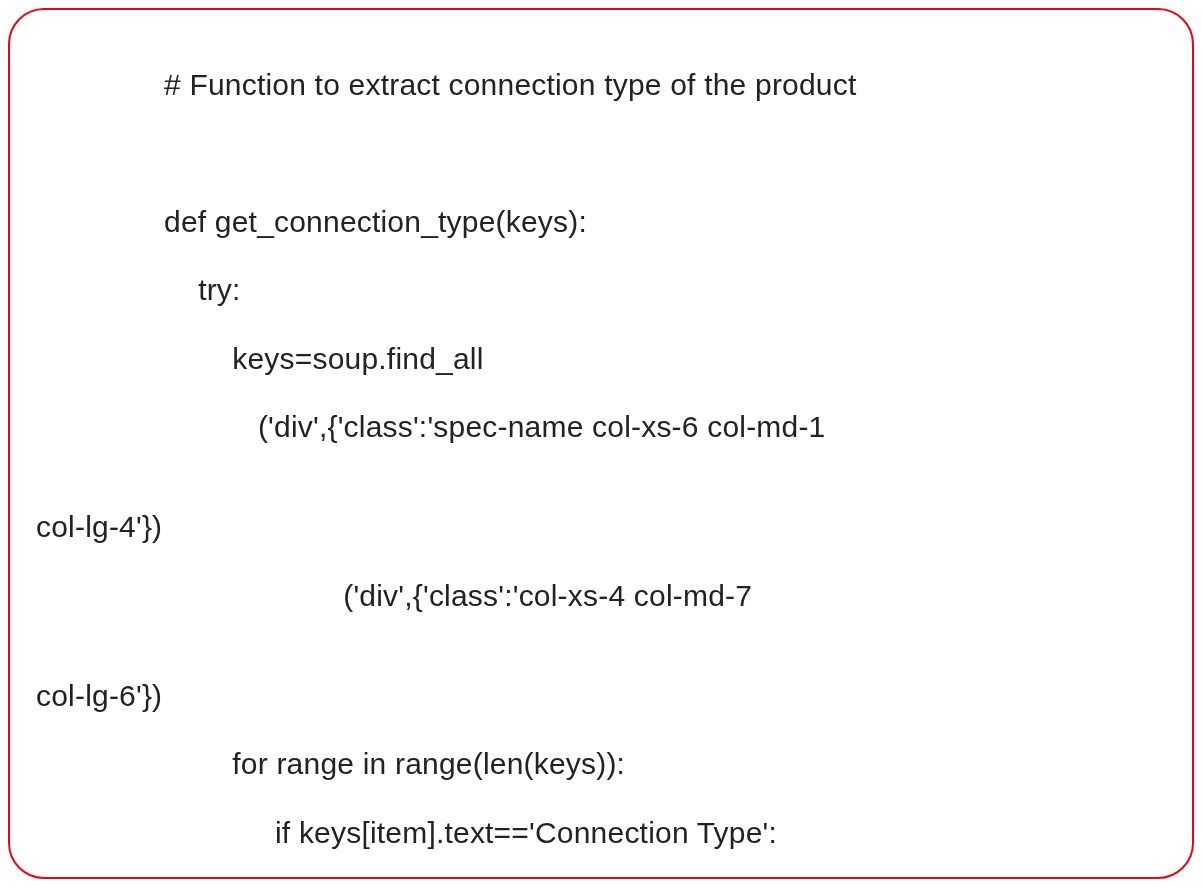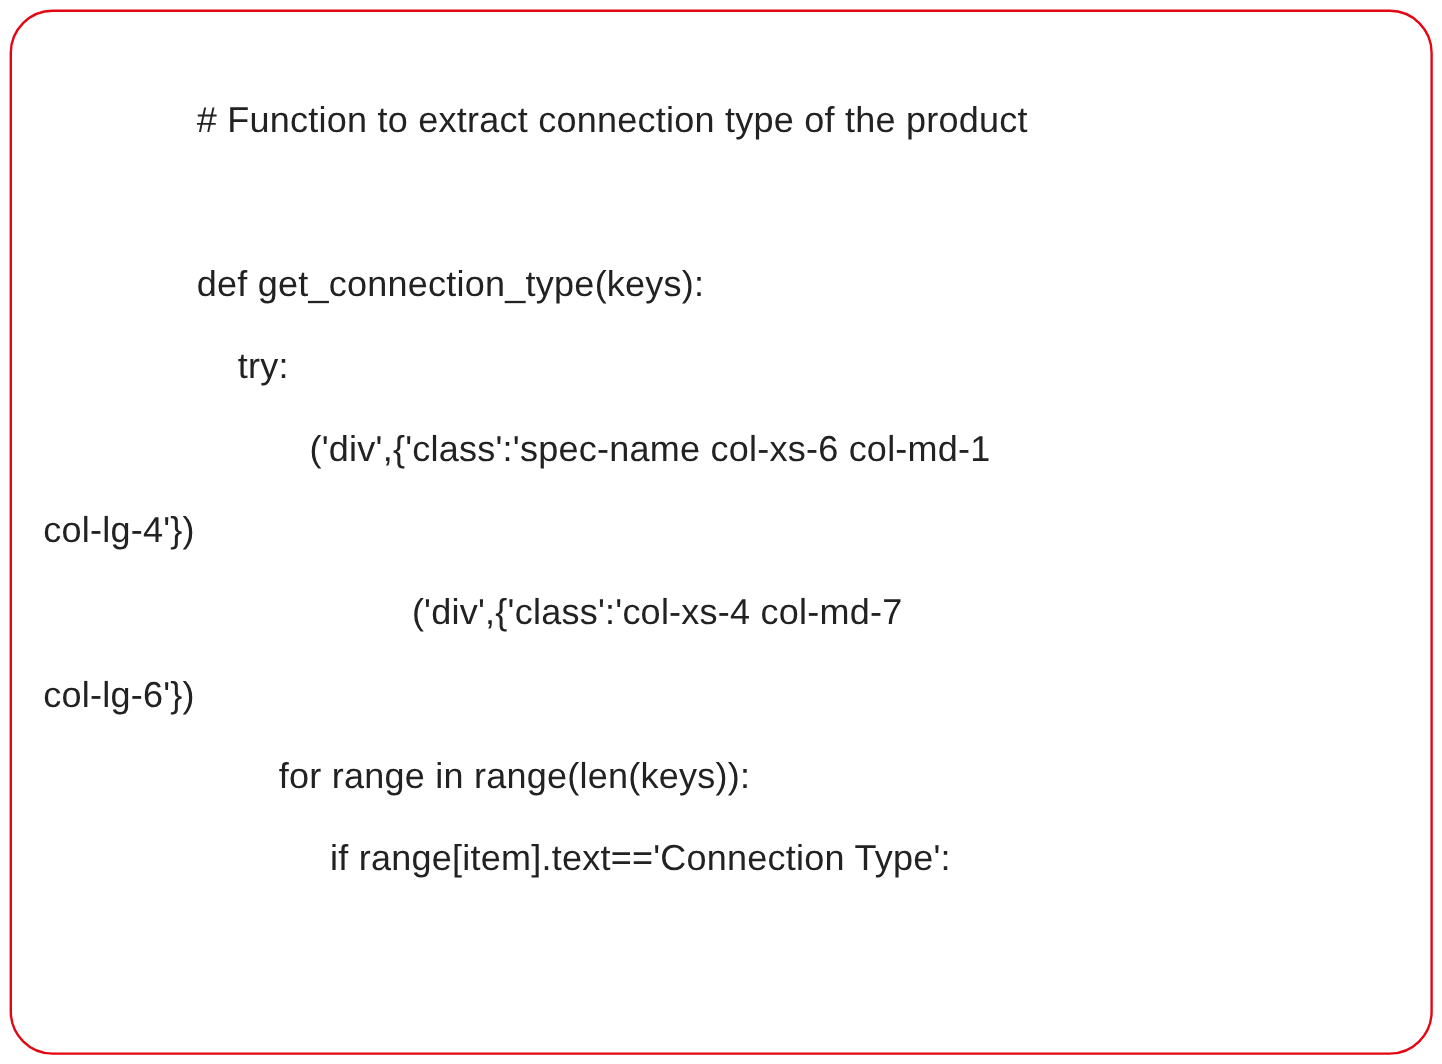--- a/index.html
+++ b/index.html
@@ -12,59 +12,61 @@
       height: 887px;
       background: #ffffff;
       font-family: "Segoe UI", "Helvetica Neue", Arial, sans-serif;
       padding: 8px;
     }
     .code-box {
       width: 100%;
       height: 100%;
       border: 2px solid #e30613;
       border-radius: 36px;
-      padding: 40px 26px 24px 26px;
+      padding: 24px 26px 24px 26px;
       background: #ffffff;
     }
     .code-content {
       font-family: "Segoe UI", "Helvetica Neue", Arial, sans-serif;
       font-size: 30px;
       line-height: 1.14;
       color: #222222;
       white-space: pre-wrap;
       margin-left: 128px;
       letter-spacing: 0.2px;
     }
     .line {
       display: block;
     }
     .wrap {
       display: block;
       margin-left: -128px;
+      margin-top: 32px;
     }
     .blank {
       display: block;
       height: 34px;
     }
   </style>
 </head>
 <body>
 
 <div class="code-box">
   <div class="code-content">
 <span class="line"># Function to extract connection type of the product</span>
 <span class="blank"></span>
 <span class="line">def get_connection_type(keys):</span>
 <span class="line">    try:  </span>
+<span class="line">        keys=soup.find_all</span>
 <span class="line">           ('div',{'class':'spec-name col-xs-6 col-md-1 </span>
 <span class="wrap">col-lg-4'})</span>
 <span class="line">                     ('div',{'class':'col-xs-4 col-md-7 </span>
 <span class="wrap">col-lg-6'})</span>
 <span class="line">        for range in range(len(keys)):</span>
-<span class="line">             if range[item].text=='Connection Type':</span>
+<span class="line">             if keys[item].text=='Connection Type':</span>
 
 
 
 
 
 
 
 
 
   </div>

